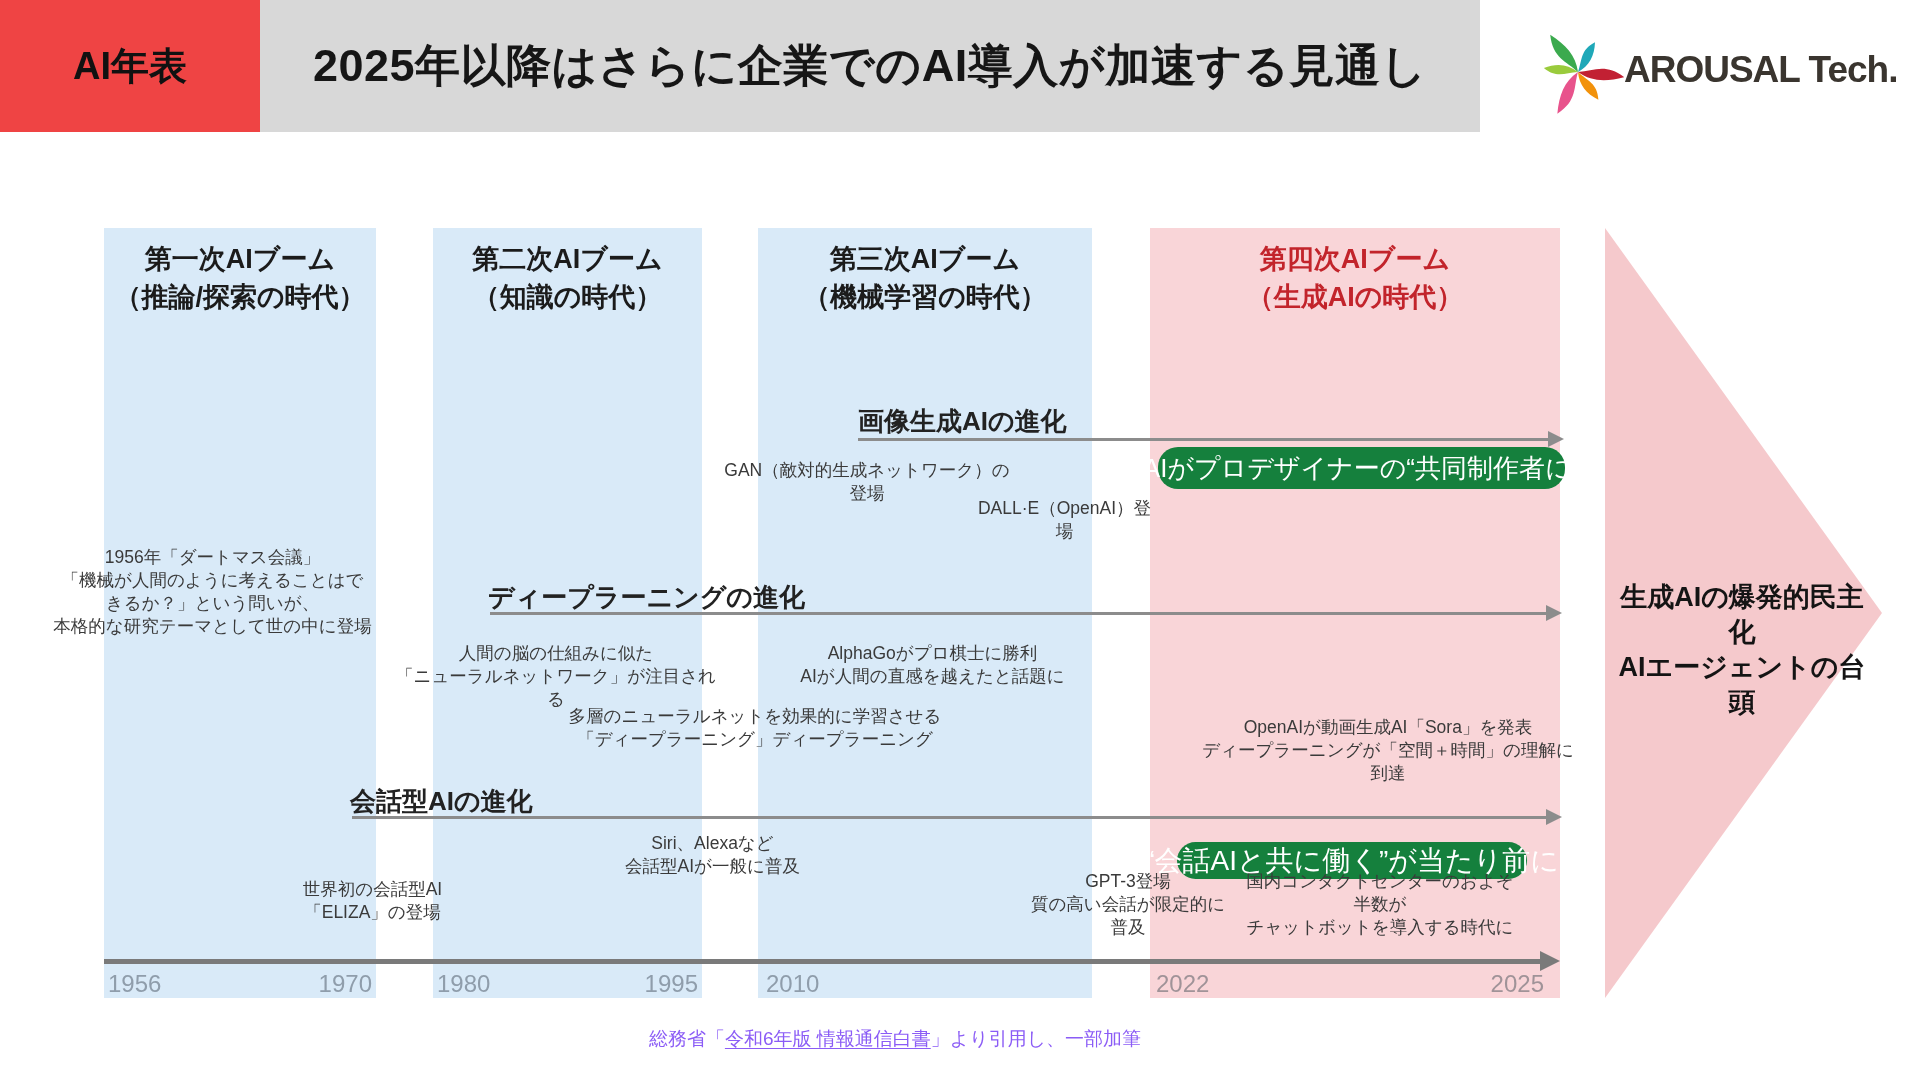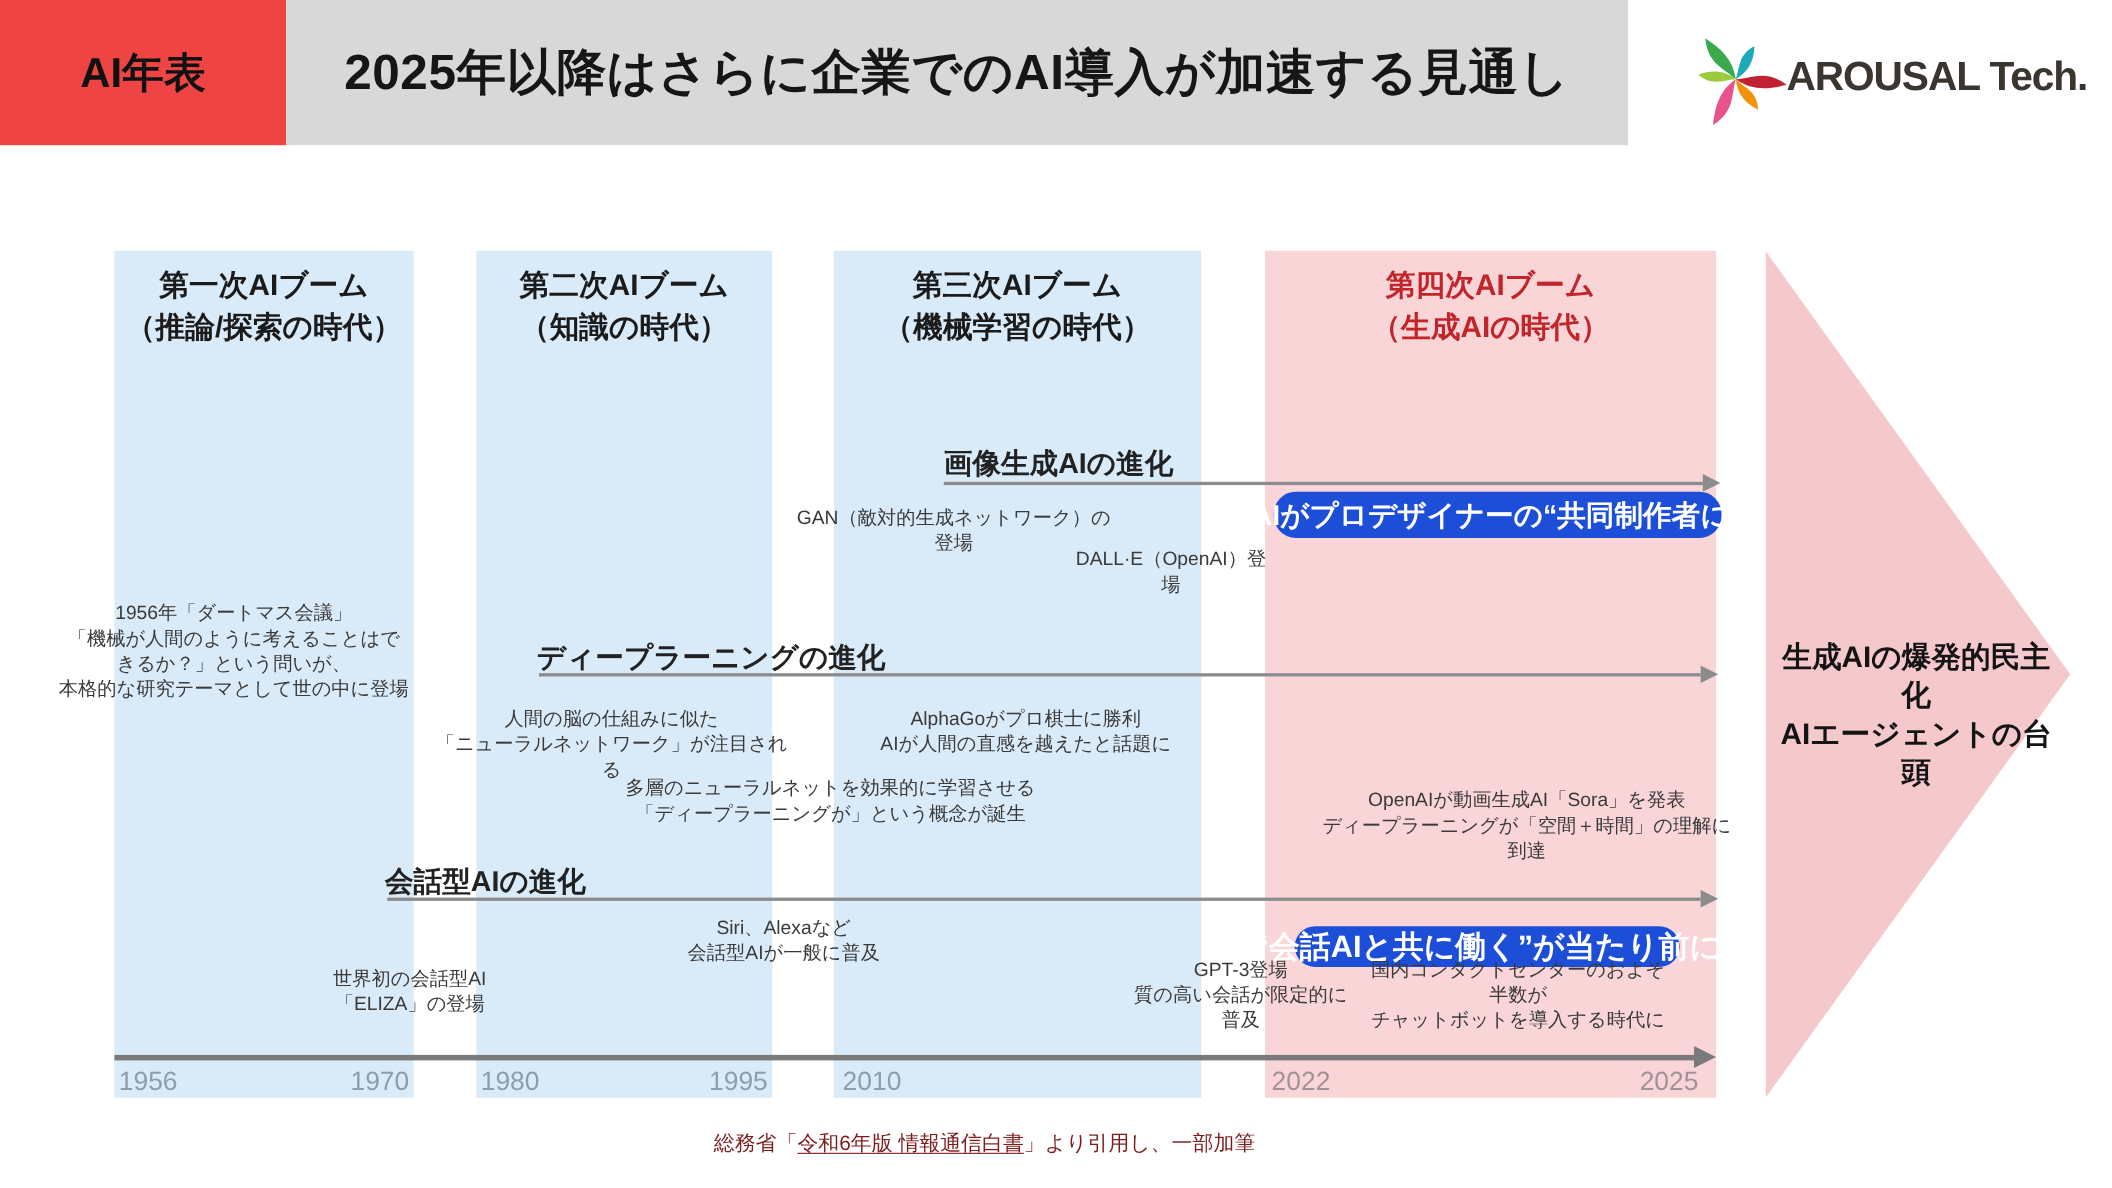--- a/index.html
+++ b/index.html
@@ -21,31 +21,31 @@
   .coltitle.red{color:#c2242b;}
   
   .tracklabel{font-size:26px;font-weight:bold;color:#222;white-space:nowrap;text-align:center;}
   .hline{position:absolute;background:#8c8c8c;height:3px;}
   .ah{position:absolute;width:0;height:0;border-top:8px solid transparent;border-bottom:8px solid transparent;border-left:16px solid #8c8c8c;}
   .tline{position:absolute;background:#7a7a7a;height:5px;}
   .ah-big{position:absolute;width:0;height:0;border-top:10px solid transparent;border-bottom:10px solid transparent;border-left:20px solid #7a7a7a;}
   
   .ev{font-size:17.5px;line-height:23px;color:#3a3a3a;text-align:center;white-space:pre-line;}
   
-  .badge{background:#1d4ed8;color:#ffffff;font-weight:bold;border-radius:20px;display:flex;align-items:center;justify-content:center;
+  .badge{background:#15803d;color:#ffffff;font-weight:normal;border-radius:20px;display:flex;align-items:center;justify-content:center;
          white-space:nowrap;}
   
   .year{top:970px;font-size:24px;color:#8f9dab;white-space:nowrap;}
   .year.pinkband{color:#a09398;}
   .year.r{text-align:right;}
   
   .future-text{left:1608px;top:580px;width:268px;font-size:27px;font-weight:bold;line-height:35px;color:#141414;
                text-align:center;white-space:pre-line;}
   
-  .footer{left:380px;top:1026px;width:1030px;text-align:center;font-size:19px;color:#7f1d1d;white-space:nowrap;}
+  .footer{left:380px;top:1026px;width:1030px;text-align:center;font-size:19px;color:#8b5cf6;white-space:nowrap;}
   .footer .u{text-decoration:underline;text-underline-offset:3px;}
 </style>
 </head>
 <body>
 
 <div class="stage">
 
   <div class="abs hdr-tag">
     <span>AI年表</span>
   </div>
@@ -100,21 +100,21 @@
   <div class="abs tracklabel" style="left:488px;top:580px;">ディープラーニングの進化</div>
   <div class="hline" style="left:490px;top:612px;width:1056px;"></div>
   <div class="ah" style="left:1546px;top:605px;"></div>
   <div class="abs ev" style="left:40px;top:546px;width:345px;">1956年「ダートマス会議」
 「機械が人間のように考えることはで
 きるか？」という問いが、
 本格的な研究テーマとして世の中に登場</div>
   <div class="abs ev" style="left:396px;top:642px;width:320px;">人間の脳の仕組みに似た
 「ニューラルネットワーク」が注目される</div>
   <div class="abs ev" style="left:560px;top:705px;width:390px;">多層のニューラルネットを効果的に学習させる
-「ディープラーニングが」という概念が誕生</div>
+「ディープラーニング」ディープラーニング</div>
   <div class="abs ev" style="left:790px;top:642px;width:285px;">AlphaGoがプロ棋士に勝利
 AIが人間の直感を越えたと話題に</div>
   <div class="abs ev" style="left:1198px;top:676px;width:380px;margin-top:40px;">OpenAIが動画生成AI「Sora」を発表
 ディープラーニングが「空間＋時間」の理解に到達</div>
 
   <div class="abs tracklabel" style="left:350px;top:784px;">会話型AIの進化</div>
   <div class="hline" style="left:352px;top:816px;width:1194px;"></div>
   <div class="ah" style="left:1546px;top:809px;"></div>
   <div class="abs ev" style="left:610px;top:832px;width:205px;">Siri、Alexaなど
 会話型AIが一般に普及</div>

